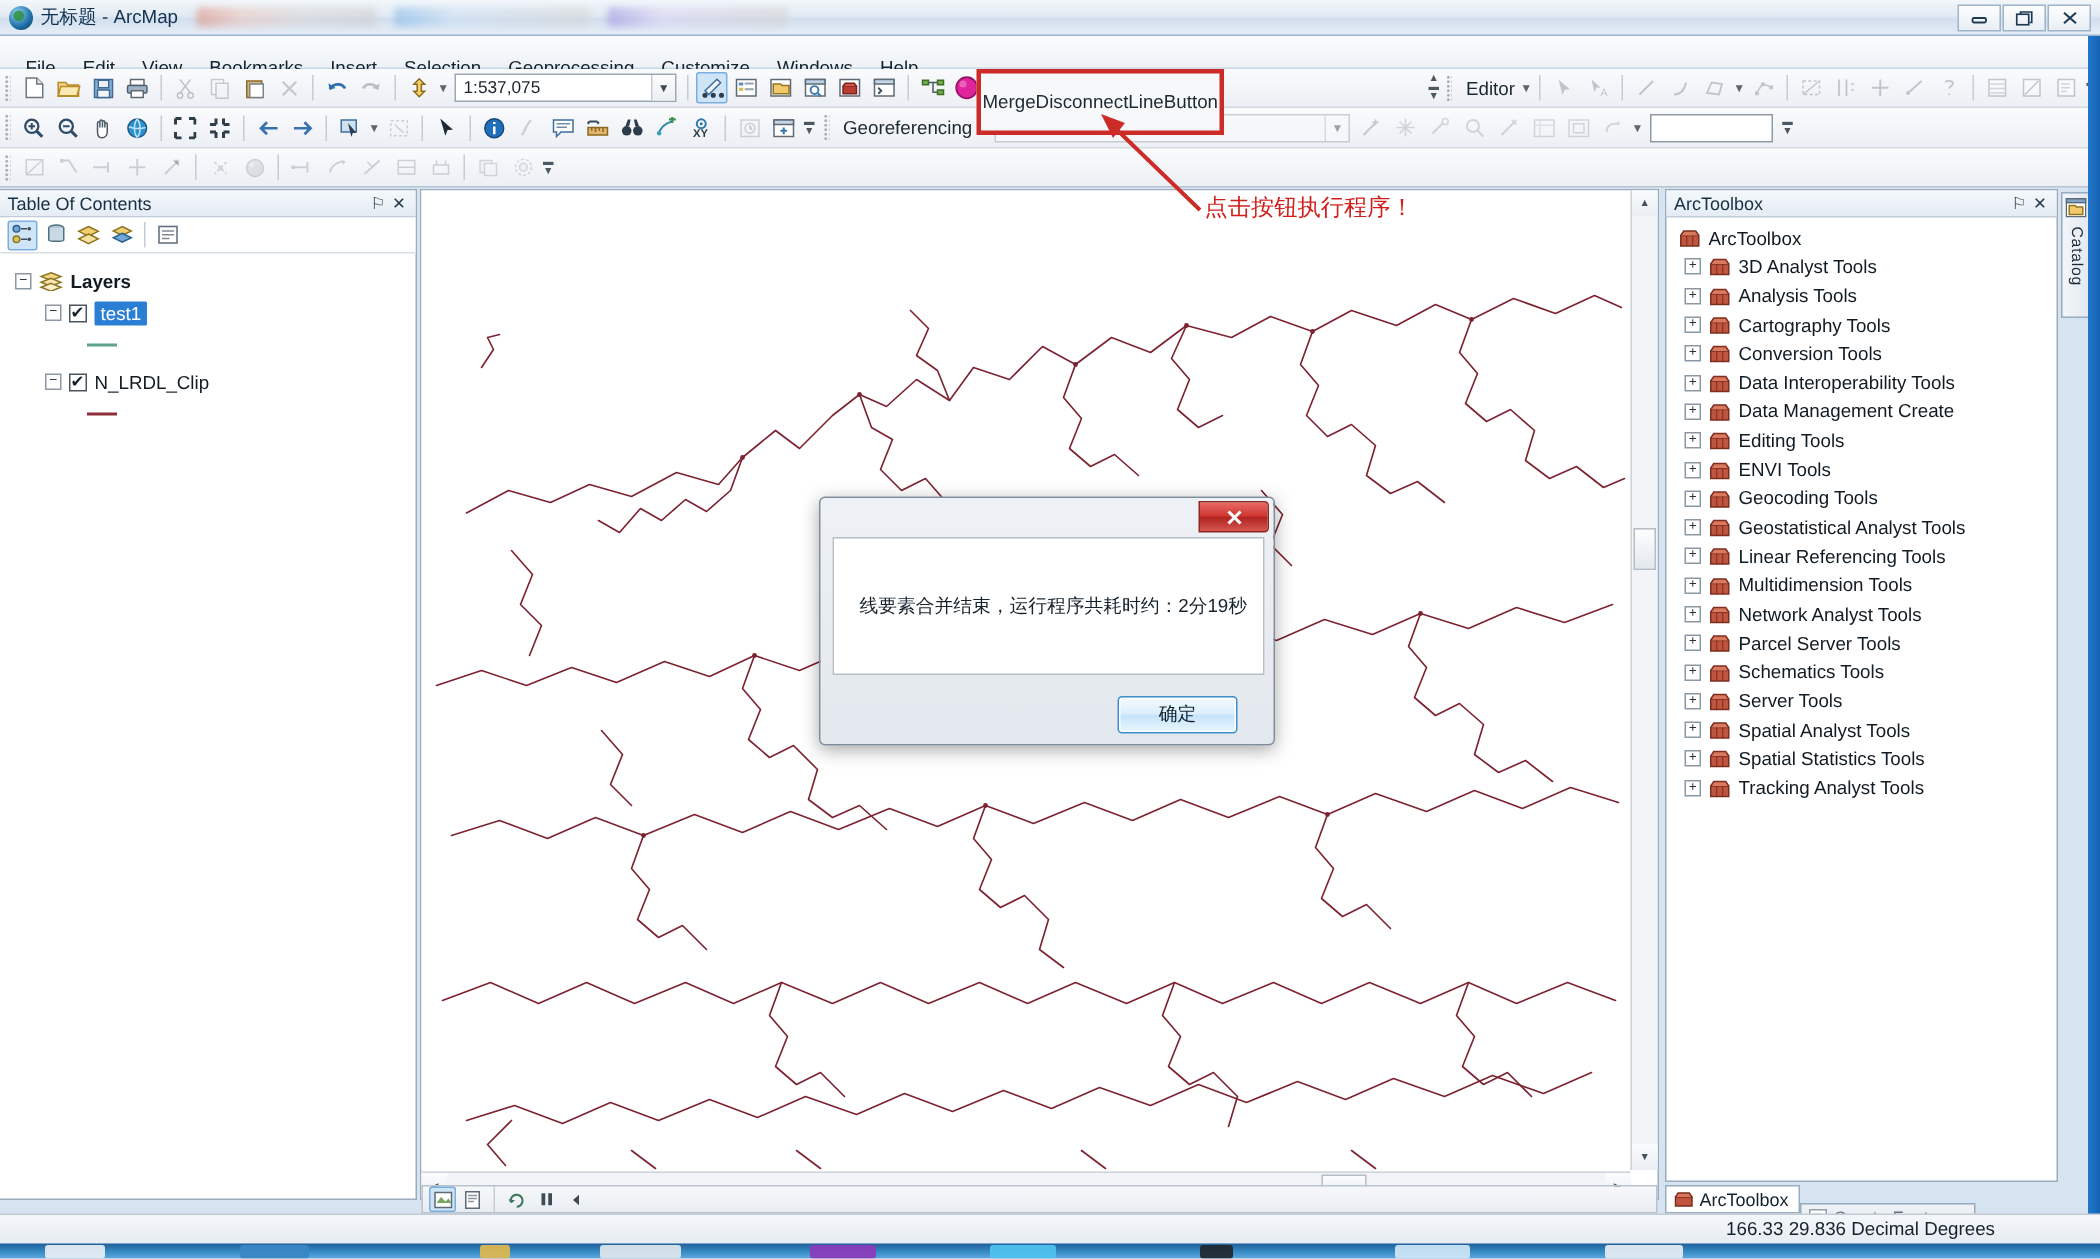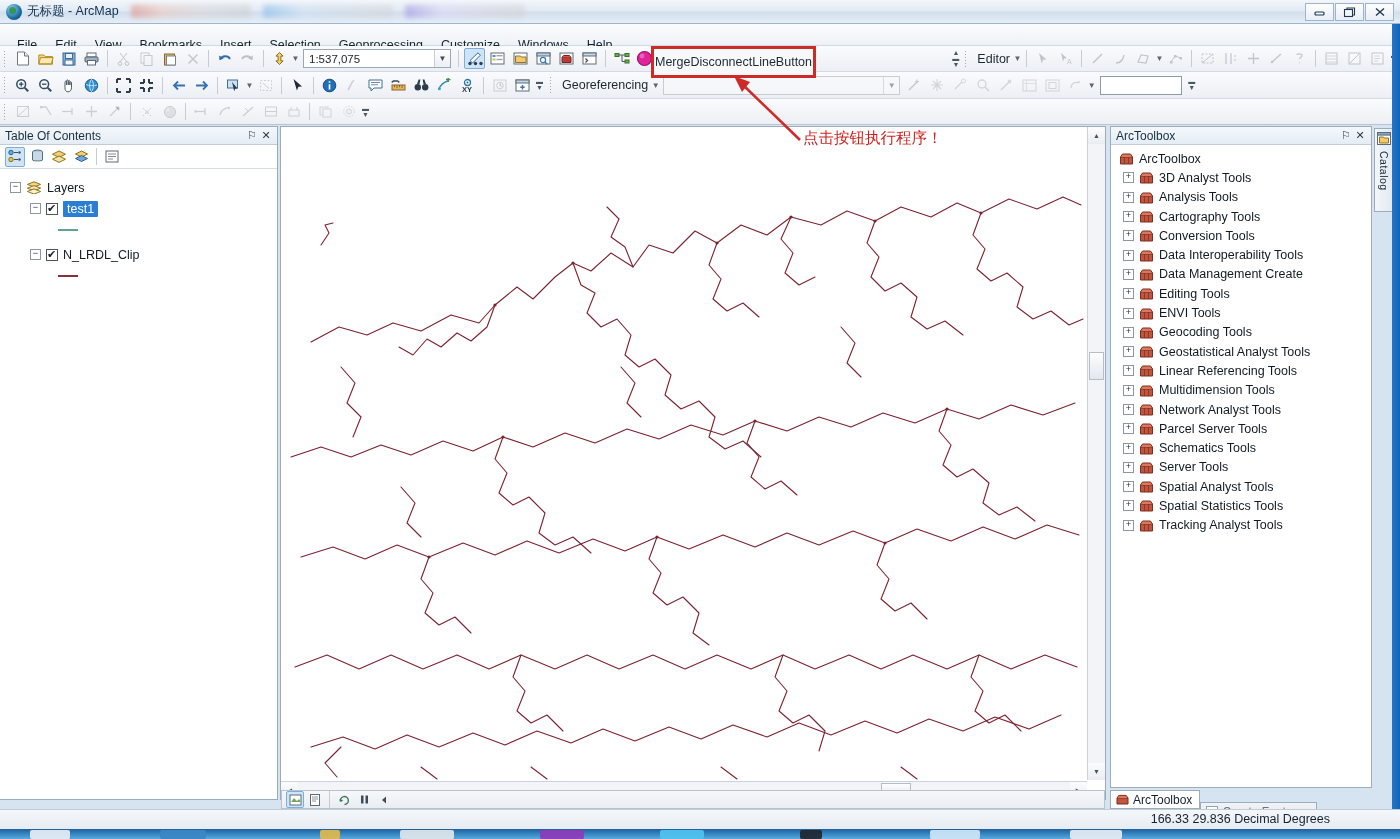--- a/index.html
+++ b/index.html
@@ -112,21 +112,21 @@
     display: flex; align-items: center; justify-content: center;
     font-size: 8px; color: #7c8791;
   }
   .whitebox {
     width: 82px; height: 19px; border: 1px solid #8e9aa6; background: #fff;
     margin: 0 4px; flex: none;
   }
 
   
   .merge-wrap {
-    position: absolute; left: 651px; top: 46px; width: 165px; height: 32px;
+    position: absolute; left: 651px; top: 46px; width: 165px; height: 44px;
     border: 3px solid #cc2b28; background: #f7f8fa; z-index: 40;
     display: flex; align-items: center; justify-content: center;
   }
   .merge-wrap span { font-size: 12.5px; color: #1d2a34; white-space: nowrap; }
 
   
   .panel {
     position: absolute; background: #fff; border: 1px solid #9bacbd;
   }
   .toc { left: 0; top: 126px; width: 278px; height: 674px; border-left: none; }
@@ -925,21 +925,21 @@
     <div class="toc-body">
       <div class="tree-row">
         <div class="exp">−</div>
         <div class="layers-ico">
           <svg width="16" height="13" viewBox="0 0 16 13">
               <path d="M8 .8l6.6 2.6L8 6 1.4 3.4z" fill="#f2d684" stroke="#8d7320"></path>
               <path d="M8 4.6l6.6 2.6L8 9.8 1.4 7.2z" fill="#f7e6ad" stroke="#8d7320"></path>
               <path d="M8 7.9l6.6 2.6L8 13.1 1.4 10.5z" fill="#fbf0ca" stroke="#8d7320"></path>
             </svg>
         </div>
-        <div style="font-weight:normal">Layers</div>
+        <div style="font-weight:bold">Layers</div>
       </div>
 
       <div class="tree-row" style="padding-left:20px">
         <div class="exp">−</div>
         <div class="cbx"></div>
         <div class="sel-text">test1</div>
       </div>
       <div class="tree-row">
         <div class="sym-line"></div>
       </div>
@@ -1281,20 +1281,35 @@
 
   <div class="statusbar"></div>
   <div class="status-coords">166.33  29.836 Decimal Degrees</div>
 
   <svg class="anno-svg">
     <path d="M800 140 L742 84" stroke="#cc2b28" stroke-width="2.6" fill="none"></path>
     <path d="M734 76 L750 82 L742 92 Z" fill="#cc2b28"></path>
   </svg>
   <div class="anno-text">点击按钮执行程序！</div>
 
+  <div class="dlg">
+    <div class="dlg-tb">
+      <div class="dlg-close">
+        <svg width="14" height="12" viewBox="0 0 14 12">
+            <path d="M3 2L11 10M11 2L3 10" stroke="#fff" stroke-width="2.1" fill="none"></path>
+          </svg>
+      </div>
+    </div>
+    <div class="dlg-msg">
+      <span>线要素合并结束，运行程序共耗时约：2分19秒</span>
+    </div>
+    <div class="dlg-btn">
+      <span>确定</span>
+    </div>
+  </div>
 
   <div class="taskbar">
     <div class="ti" style="left:30px;width:40px;background:#e8eef5"></div>
     <div class="ti" style="left:160px;width:46px;background:#3b86c4"></div>
     <div class="ti" style="left:320px;width:20px;background:#e0b94e"></div>
     <div class="ti" style="left:400px;width:54px;background:#dfe6ec"></div>
     <div class="ti" style="left:540px;width:44px;background:#8c3bb8"></div>
     <div class="ti" style="left:660px;width:44px;background:#4fc2f0"></div>
     <div class="ti" style="left:800px;width:22px;background:#20262c"></div>
     <div class="ti" style="left:930px;width:50px;background:#cfe6f7"></div>

